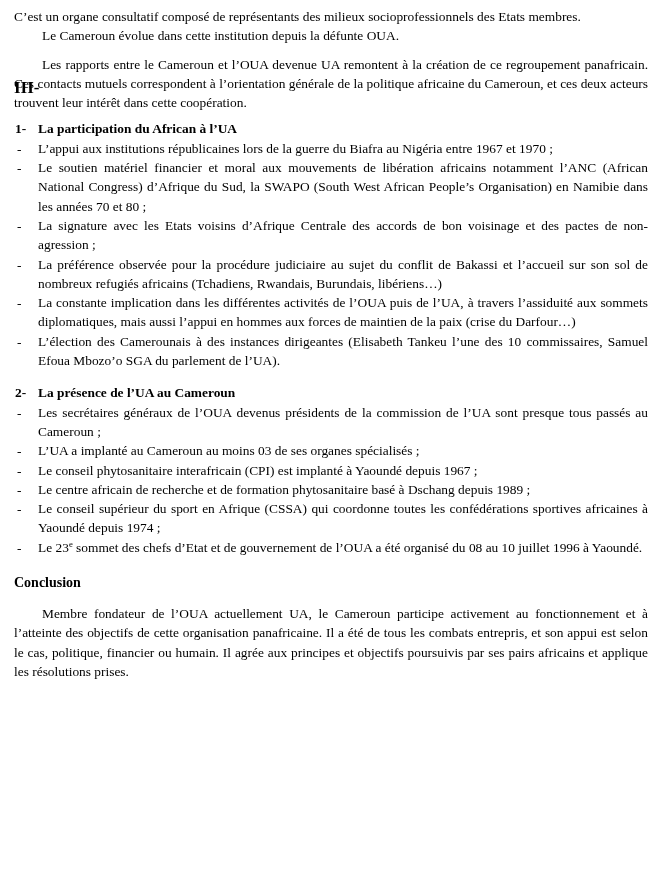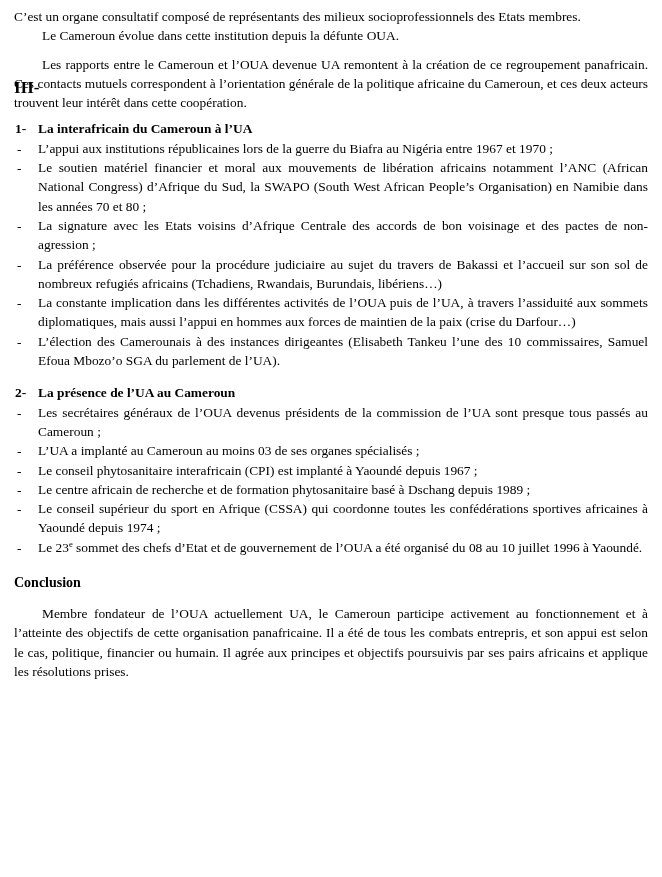--- a/index.html
+++ b/index.html
@@ -81,39 +81,39 @@
   <p class="indent mt-p">Le Cameroun évolue dans cette institution depuis la défunte OUA.</p>
 
   <div class="h-main">
     <span class="hnum">III-</span>
   </div>
 
   <p class="indent">Les rapports entre le Cameroun et l’OUA devenue UA remontent à la création de ce regroupement panafricain. Ces contacts mutuels correspondent à l’orientation générale de la politique africaine du Cameroun, et ces deux acteurs trouvent leur intérêt dans cette coopération.</p>
 
   <div class="subhead mt-s1">
     <span class="marker" style="position:absolute;left:1px;">1-</span>
-    <span>La interafricain du Cameroun à l’UA</span>
+    <span>La participation du African à l’UA</span>
   </div>
 
   <div>
     <div class="li">
       <span class="marker">-</span>
       <span>L’appui aux institutions républicaines lors de la guerre du Biafra au Nigéria entre 1967 et 1970 ;</span>
     </div>
     <div class="li">
       <span class="marker">-</span>
       <span>Le soutien matériel financier et moral aux mouvements de libération africains notamment l’ANC (African National Congress) d’Afrique du Sud, la SWAPO (South West African People’s Organisation) en Namibie dans les années 70 et 80 ;</span>
     </div>
     <div class="li">
       <span class="marker">-</span>
       <span>La signature avec les Etats voisins d’Afrique Centrale des accords de bon voisinage et des pactes de non-agression ;</span>
     </div>
     <div class="li">
       <span class="marker">-</span>
-      <span>La préférence observée pour la procédure judiciaire au sujet du travers de Bakassi et l’accueil sur son sol de nombreux refugiés africains (Tchadiens, Rwandais, Burundais, libériens…)</span>
+      <span>La préférence observée pour la procédure judiciaire au sujet du conflit de Bakassi et l’accueil sur son sol de nombreux refugiés africains (Tchadiens, Rwandais, Burundais, libériens…)</span>
     </div>
     <div class="li">
       <span class="marker">-</span>
       <span>La constante implication dans les différentes activités de l’OUA puis de l’UA, à travers l’assiduité aux sommets diplomatiques, mais aussi l’appui en hommes aux forces de maintien de la paix (crise du Darfour…)</span>
     </div>
     <div class="li">
       <span class="marker">-</span>
       <span>L’élection des Camerounais à des instances dirigeantes (Elisabeth Tankeu l’une des 10 commissaires, Samuel Efoua Mbozo’o SGA du parlement de l’UA).</span>
     </div>
   </div>

